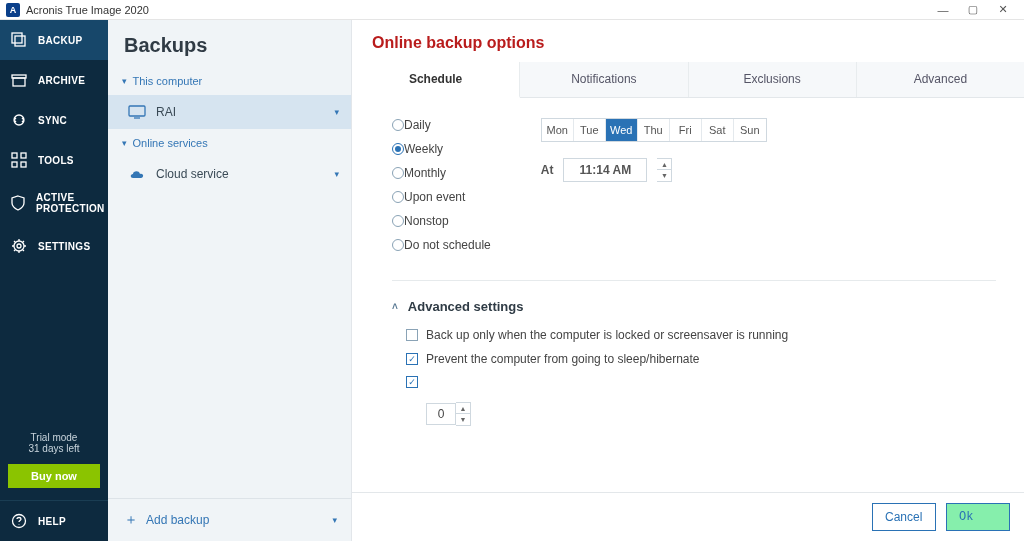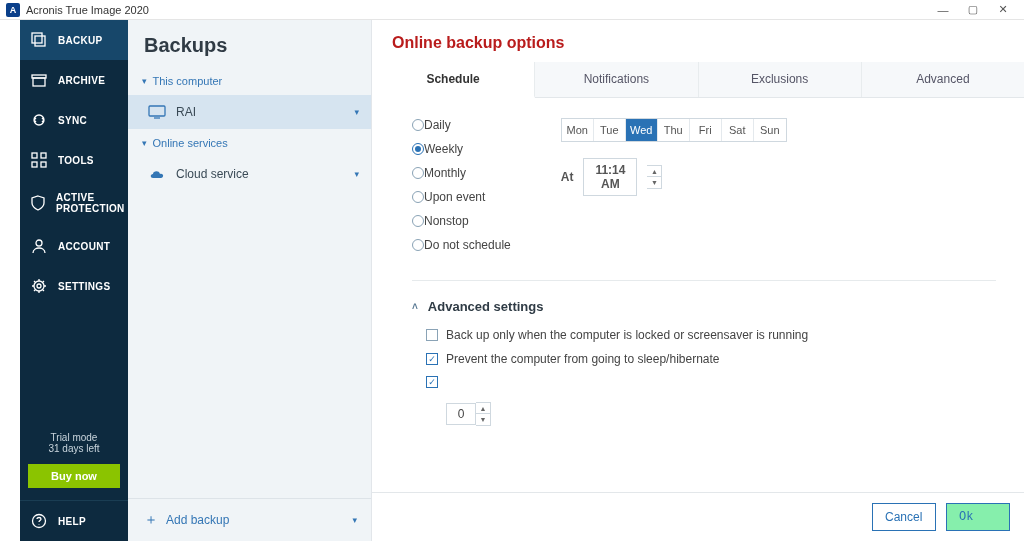--- a/index.html
+++ b/index.html
@@ -4,21 +4,21 @@
   <style>
     * { box-sizing: border-box; margin: 0; padding: 0; font-family: "Segoe UI", Arial, sans-serif; }
     body { width: 1024px; height: 541px; overflow: hidden; background: #fff; display: flex; flex-direction: column; }
 
     
     .titlebar { height: 20px; background: #fff; display: flex; align-items: center; padding: 0 6px; font-size: 11px; color: #333; border-bottom: 1px solid #e5e5e5; }
     .titlebar .app-icon { width: 14px; height: 14px; background: #0a3f8a; display: inline-flex; align-items: center; justify-content: center; color: #fff; font-size: 9px; font-weight: bold; margin-right: 6px; border-radius: 2px; }
     .titlebar .spacer { flex: 1; }
     .win-btn { width: 30px; height: 18px; display: inline-flex; align-items: center; justify-content: center; font-size: 11px; color: #555; cursor: default; }
 
-    .content { flex: 1; display: flex; min-height: 0; padding-left: 20px; }
+    .content { flex: 1; display: flex; min-height: 0; }
 
     
     .nav { width: 108px; background: #0d2a3f; display: flex; flex-direction: column; color: #fff; font-size: 11px; }
     .nav-item { display: flex; align-items: center; gap: 10px; padding: 12px 10px; cursor: default; }
     .nav-item.active { background: #17476a; }
     .nav-item .icon { width: 18px; display: inline-flex; justify-content: center; }
     .nav-item .label { font-weight: 600; letter-spacing: .3px; font-size: 10px; }
     .nav-item.two-line .label { line-height: 1.1; }
     .nav .spacer { flex: 1; }
     .trial { text-align: center; font-size: 10px; padding: 4px; color: #c8d4dc; }
@@ -54,21 +54,21 @@
     .radio-opt .r { width: 12px; height: 12px; border-radius: 50%; border: 1px solid #8aa3b6; display: inline-flex; align-items: center; justify-content: center; }
     .radio-opt.sel .r { border-color: #2a72b5; }
     .radio-opt.sel .r::after { content: ""; width: 6px; height: 6px; background: #2a72b5; border-radius: 50%; }
 
     .days-wrap { display: flex; flex-direction: column; gap: 16px; }
     .days { display: flex; border: 1px solid #cfd8df; }
     .day { width: 32px; height: 22px; display: flex; align-items: center; justify-content: center; font-size: 11px; color: #555; border-right: 1px solid #e4e9ed; cursor: default; }
     .day:last-child { border-right: none; }
     .day.sel { background: #2a72b5; color: #fff; }
     .time-row { display: flex; align-items: center; gap: 10px; font-size: 12px; color: #555; font-weight: bold; }
-    .time-box { border: 1px solid #cfd8df; padding: 4px 8px; width: 54px; text-align: center; }
+    .time-box { border: 1px solid #cfd8df; padding: 4px 8px; width: 84px; text-align: center; }
     .spinner { display: flex; flex-direction: column; border: 1px solid #cfd8df; border-left: none; }
     .spinner span { width: 14px; height: 11px; display: flex; align-items: center; justify-content: center; font-size: 7px; color: #666; border-bottom: 1px solid #cfd8df; cursor: default; }
     .spinner span:last-child { border-bottom: none; }
 
     .divider { height: 1px; background: #e6eaec; margin: 28px 0 18px; }
     .adv-head { display: flex; align-items: center; gap: 10px; font-weight: 600; font-size: 13px; color: #2f3b45; margin-bottom: 14px; cursor: default; }
     .adv-head .caret { font-size: 10px; color: #5a7a94; }
     .checks { display: flex; flex-direction: column; gap: 10px; margin-left: 14px; }
     .check-row { display: flex; align-items: center; gap: 8px; }
     .cb { width: 12px; height: 12px; border: 1px solid #8aa3b6; display: inline-flex; align-items: center; justify-content: center; background: #fff; }
@@ -136,29 +136,20 @@
       <span class="label">TOOLS</span>
     </div>
     <div class="nav-item two-line">
       <span class="icon">
         <svg width="16" height="16" viewBox="0 0 16 16">
             <path d="M8 1 L14 3 V8 C14 12 8 15 8 15 C8 15 2 12 2 8 V3 Z" fill="none" stroke="#fff" stroke-width="1.3"></path>
           </svg>
       </span>
       <span class="label" style="white-space:pre-line">ACTIVE
 PROTECTION</span>
-    </div>
-    <div class="nav-item">
-      <span class="icon">
-        <svg width="16" height="16" viewBox="0 0 16 16">
-            <circle cx="8" cy="5" r="3" fill="none" stroke="#fff" stroke-width="1.3"></circle>
-            <path d="M2 15 C2 11 6 10 8 10 C10 10 14 11 14 15" fill="none" stroke="#fff" stroke-width="1.3"></path>
-          </svg>
-      </span>
-      <span class="label">ACCOUNT</span>
     </div>
     <div class="nav-item">
       <span class="icon">
         <svg width="16" height="16" viewBox="0 0 16 16">
             <circle cx="8" cy="8" r="5" fill="none" stroke="#fff" stroke-width="1.3"></circle>
             <circle cx="8" cy="8" r="2" fill="none" stroke="#fff" stroke-width="1.3"></circle>
             <path d="M8 1v2M8 13v2M1 8h2M13 8h2M3 3l1.4 1.4M11.6 11.6L13 13M13 3l-1.4 1.4M4.4 11.6L3 13" stroke="#fff" stroke-width="1.3"></path>
           </svg>
       </span>
       <span class="label">SETTINGS</span>

